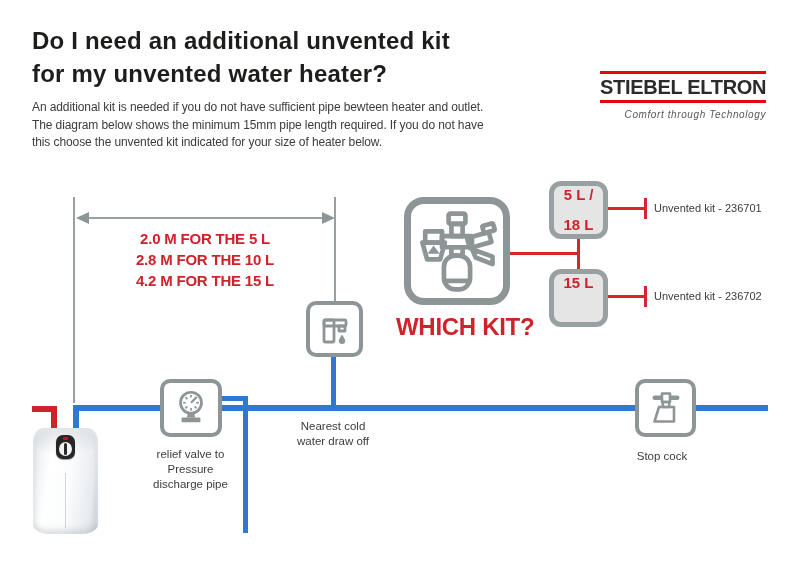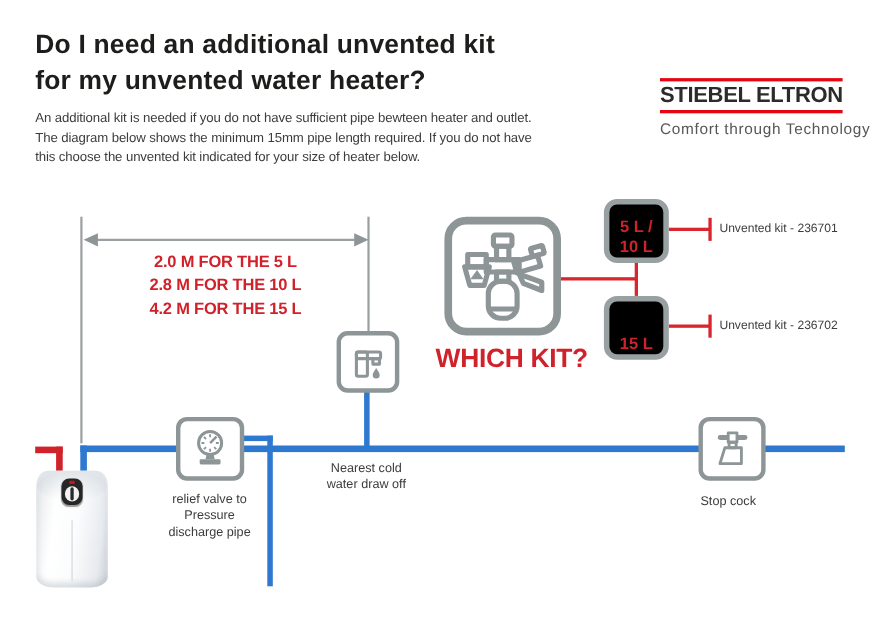--- a/index.html
+++ b/index.html
@@ -12,40 +12,40 @@
     position:absolute;left:32px;top:24px;
     font-size:24px;font-weight:bold;color:#1d1d1b;line-height:33px;letter-spacing:.2px;
   }
   .logo{position:absolute;left:600px;top:27px;width:166px;margin-top:44px;}
   .logo-bar{height:3px;background:#e30613;}
   .logo-name{
     font-size:20px;font-weight:bold;color:#2b2b2b;letter-spacing:-0.3px;
     text-align:center;padding:2px 0 1px 0;white-space:nowrap;
   }
   .logo-tagline{
-    margin-top:6px;font-size:14px;color:#575756;letter-spacing:.6px;text-align:right;white-space:nowrap;
+    margin-top:6px;font-size:10px;color:#575756;letter-spacing:.6px;text-align:right;white-space:nowrap;font-style:italic;
   }
   .intro{position:absolute;left:32px;top:99px;font-size:12px;color:#3c3c3b;line-height:17.5px;letter-spacing:-0.1px;}
   
   .abs{position:absolute;}
   .gray-line{background:#9aa0a2;}
   .pipe-blue{background:#2e78d0;}
   .pipe-red{background:#d0222b;}
   .red-line{background:#d9252d;}
   .icon-box{
     position:absolute;background:#fff;border:4px solid #8d9596;border-radius:10px;
     display:flex;align-items:center;justify-content:center;z-index:3;
   }
   .kit-big-box{
     position:absolute;left:404px;top:197px;width:92px;height:94px;background:#fff;
     border:7px solid #8d9596;border-radius:20px;display:flex;align-items:center;justify-content:center;z-index:3;
   }
   .size-box{
-    position:absolute;width:49px;height:48px;background:#000000;border:5px solid #99a0a1;border-radius:12px;
-    display:flex;flex-direction:column;align-items:center;justify-content:flex-end;z-index:3;
+    position:absolute;width:49px;height:48px;background:#e5e5e5;border:5px solid #99a0a1;border-radius:12px;
+    display:flex;flex-direction:column;align-items:center;justify-content:space-between;z-index:3;
     font-size:15px;font-weight:bold;color:#d0222b;line-height:18px;white-space:nowrap;
   }
   .measure-text{
     position:absolute;left:90px;top:228px;width:230px;text-align:center;
     font-size:15px;font-weight:bold;color:#d0222b;line-height:21px;white-space:nowrap;letter-spacing:-0.2px;
   }
   .which-kit{
     position:absolute;left:396px;top:313px;width:122px;text-align:left;
     font-size:24px;font-weight:bold;color:#d0222b;white-space:nowrap;letter-spacing:-0.3px;
   }
@@ -137,21 +137,21 @@
 
   <div class="abs red-line" style="left:510px;top:252px;width:68px;height:3px;"></div>
   <div class="abs red-line" style="left:577px;top:239px;width:3px;height:30px;"></div>
   <div class="abs red-line" style="left:608px;top:207px;width:37px;height:3px;"></div>
   <div class="abs red-line" style="left:644px;top:198px;width:3px;height:21px;"></div>
   <div class="abs red-line" style="left:608px;top:295px;width:37px;height:3px;"></div>
   <div class="abs red-line" style="left:644px;top:286px;width:3px;height:21px;"></div>
 
   <div class="size-box" style="left:549px;top:181px;">
     <div>5 L /</div>
-    <div>10 L</div>
+    <div>18 L</div>
   </div>
   <div class="size-box" style="left:549px;top:269px;">
     <div>15 L</div>
   </div>
 
   <div class="kit-label" style="top:202px;">Unvented kit - 236701</div>
   <div class="kit-label" style="top:290px;">Unvented kit - 236702</div>
 
   <div class="abs pipe-blue" style="left:73px;top:405px;width:695px;height:6px;z-index:1;"></div>
   <div class="abs pipe-blue" style="left:73px;top:405px;width:6px;height:25px;z-index:1;"></div>

